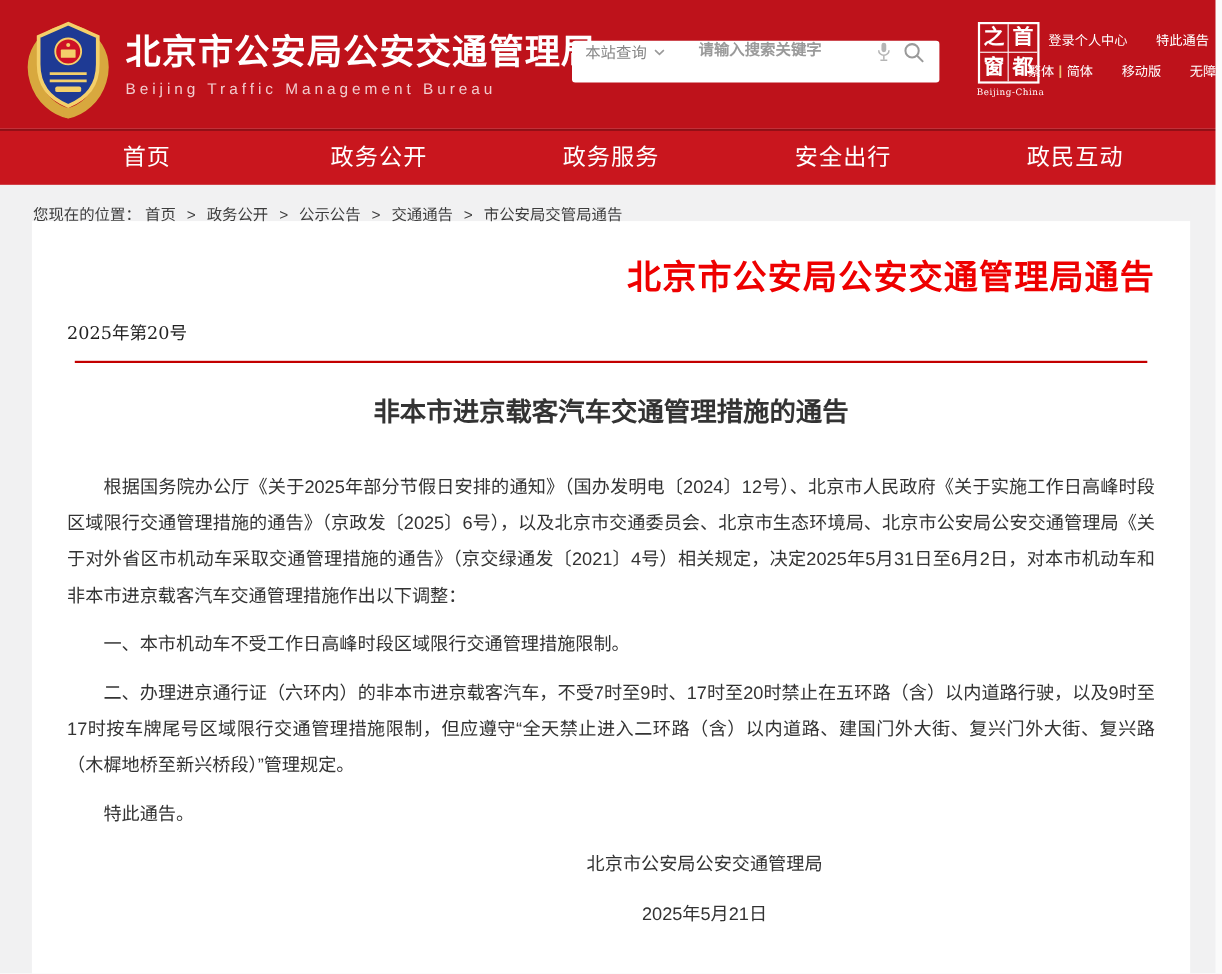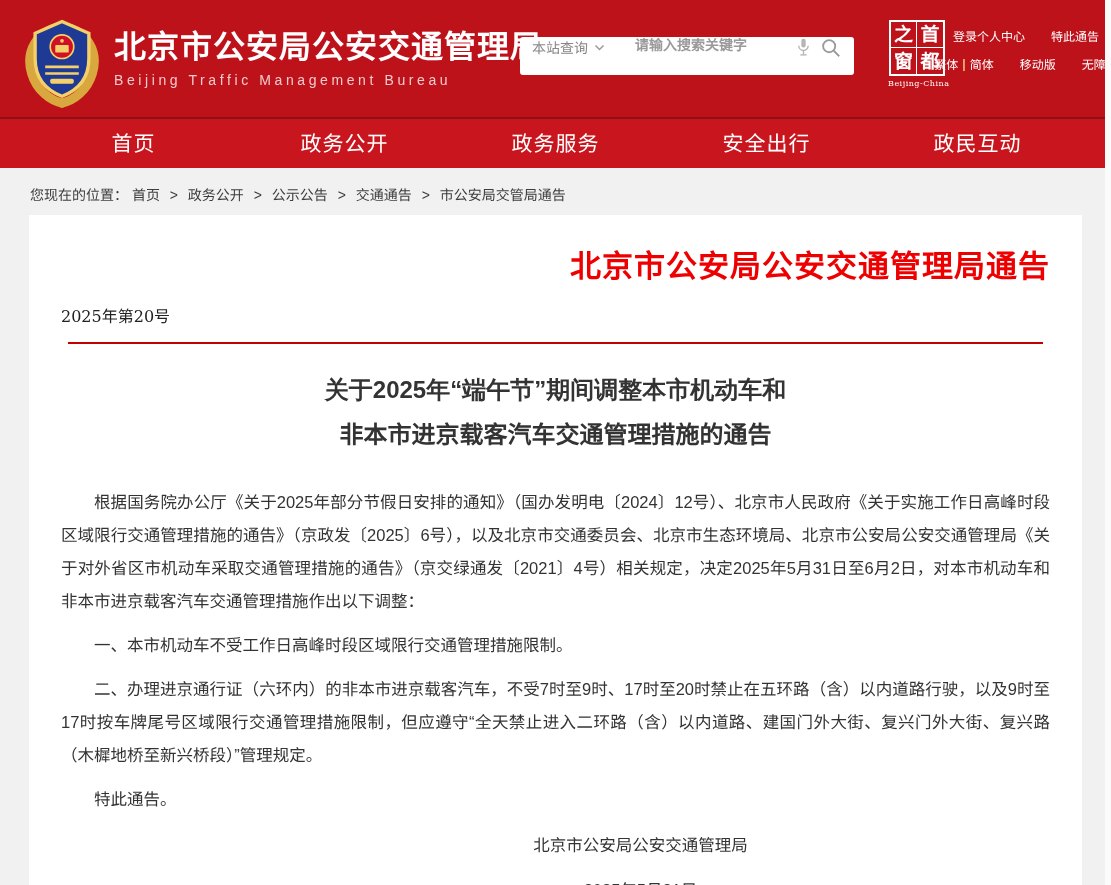--- a/index.html
+++ b/index.html
@@ -32,21 +32,21 @@
   .hl-row + .hl-row { margin-top:11px; }
   .hl-row a { color:#fff; text-decoration:none; white-space:nowrap; }
   .hl-group { display:flex; align-items:center; gap:4px; }
   .hl-divider { color:#efc276; font-weight:bold; }
 
   
   .main-nav { height:51px; background:#c9161e; border-top:2px solid #8e0f16; display:flex; padding:0 28px; }
   .main-nav a { flex:1; text-align:center; line-height:49px; color:#fff; font-size:21px; text-decoration:none; letter-spacing:1px; }
 
   
-  .breadcrumb-bar { padding:16px 0 0 30px; height:47px; font-size:14px; color:#3d3d3d;border-radius:11px; }
+  .breadcrumb-bar { padding:16px 0 0 30px; height:33px; font-size:14px; color:#3d3d3d;border-radius:11px; }
   .breadcrumb-bar a { color:#3d3d3d; text-decoration:none; }
   .bc-sep { margin:0 6px; color:#3d3d3d; }
 
   
   .content-panel { margin:0 29px; background:#fff; padding:26px 32px 60px; min-height:670px; }
   .notice-title { text-align:right; color:#ee0000; font-size:31px; font-weight:bold; letter-spacing:1px; }
   .doc-number { text-align:left; margin-top:17px; font-family:"DejaVu Serif","Liberation Serif",serif; font-size:16px; color:#222; }
   .red-divider { margin:15px 7px 0; border:none; border-top:2px solid #c30000; }
   .article-title { margin-top:23px; text-align:center; font-size:24px; font-weight:bold; color:#333; line-height:45px; }
   .article-body { margin-top:29px; font-size:16.5px; color:#333; line-height:33px; text-align:justify; }
@@ -152,21 +152,20 @@
     <a>交通通告</a>
     <span class="bc-sep">&gt;</span>
     <a>市公安局交管局通告</a>
   </div>
 
   <main class="content-panel">
     <h1 class="notice-title">北京市公安局公安交通管理局通告</h1>
     <div class="doc-number">2025年第20号</div>
     <hr class="red-divider">
     <h2 class="article-title">
-      <div>关于2025年“端午节”期间调整本市机动车和</div>
       <div>非本市进京载客汽车交通管理措施的通告</div>
     </h2>
     <div class="article-body">
       <p>根据国务院办公厅《关于2025年部分节假日安排的通知》（国办发明电〔2024〕12号）、北京市人民政府《关于实施工作日高峰时段区域限行交通管理措施的通告》（京政发〔2025〕6号），以及北京市交通委员会、北京市生态环境局、北京市公安局公安交通管理局《关于对外省区市机动车采取交通管理措施的通告》（京交绿通发〔2021〕4号）相关规定，决定2025年5月31日至6月2日，对本市机动车和非本市进京载客汽车交通管理措施作出以下调整：</p>
       <p>一、本市机动车不受工作日高峰时段区域限行交通管理措施限制。</p>
       <p>二、办理进京通行证（六环内）的非本市进京载客汽车，不受7时至9时、17时至20时禁止在五环路（含）以内道路行驶，以及9时至17时按车牌尾号区域限行交通管理措施限制，但应遵守“全天禁止进入二环路（含）以内道路、建国门外大街、复兴门外大街、复兴路（木樨地桥至新兴桥段）”管理规定。</p>
       <p>特此通告。</p>
       <div class="signature-block">
         <div>北京市公安局公安交通管理局</div>
         <div class="signature-date">2025年5月21日</div>

